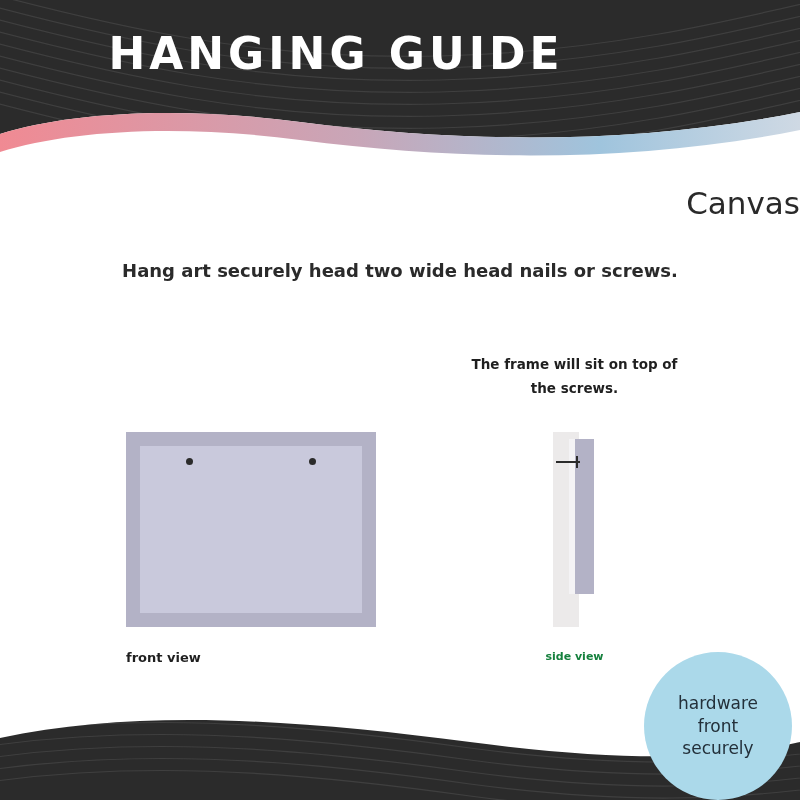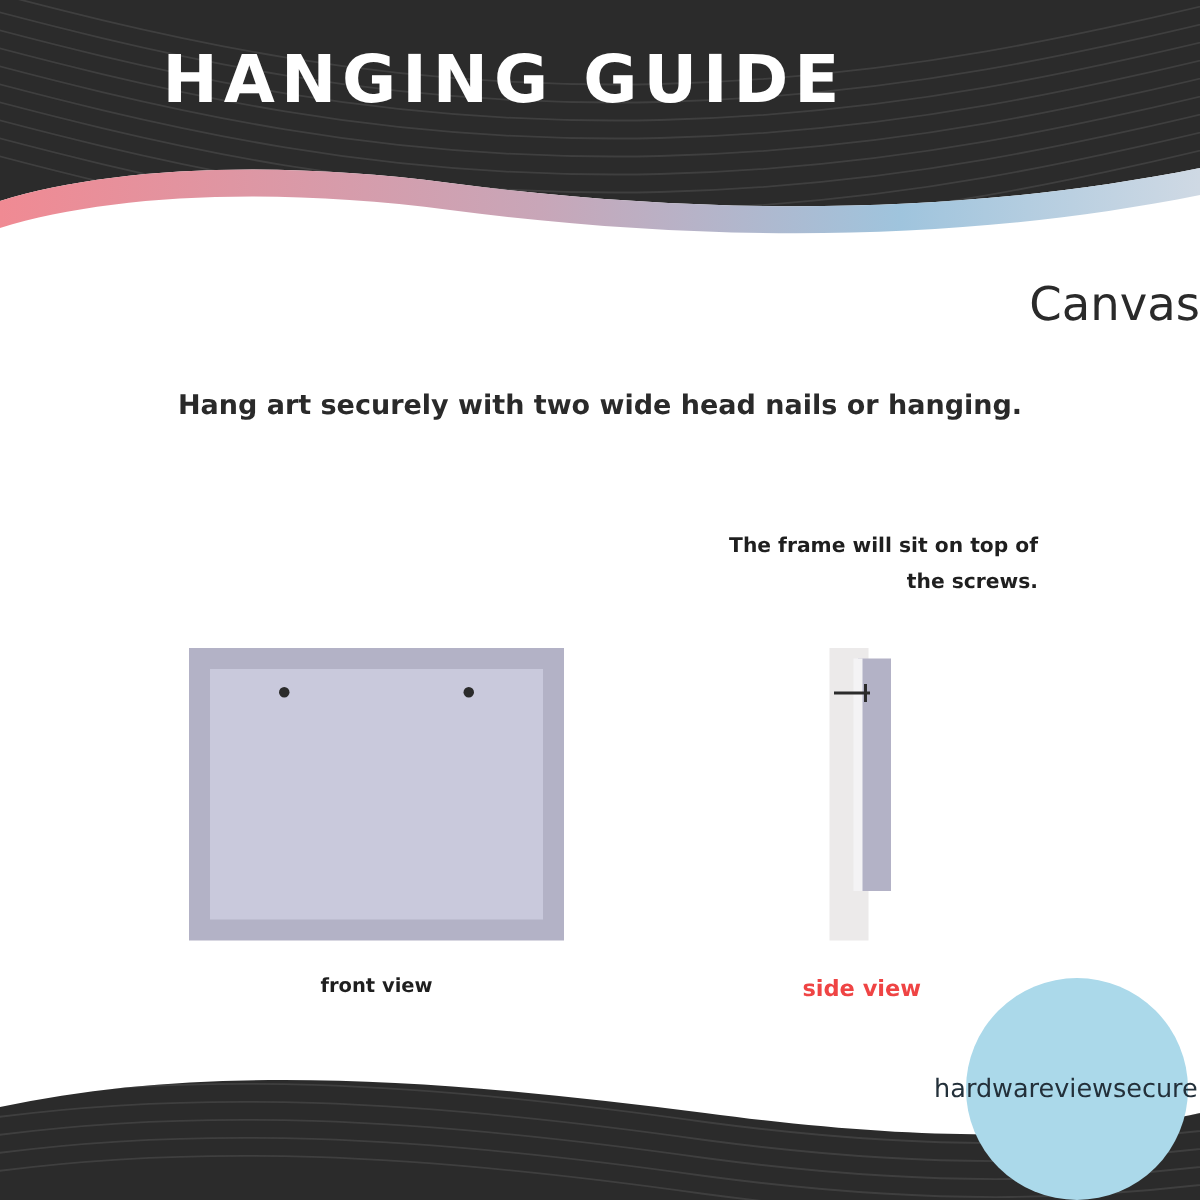--- a/index.html
+++ b/index.html
@@ -114,37 +114,36 @@
     border-radius: 50%;
     background: #2b2b2b;
   }
   .screw.s1 { top: 26px; left: 60px; }
   .screw.s2 { top: 26px; left: 183px; }
   .front-caption {
     position: absolute;
     top: 650px;
     left: 126px;
     width: 250px;
-    text-align: center;
     font-size: 13px;
     color: #1f1f1f;
     font-weight: bold;
     font-family: "DejaVu Sans", sans-serif;
   }
 
   
   .right-note {
     position: absolute;
     top: 353px;
     left: 457px;
     width: 235px;
     font-size: 13.5px;
     line-height: 1.75;
     color: #1f1f1f;
-    text-align: right;
+    text-align: center;
     font-weight: bold;
     font-family: "DejaVu Sans", sans-serif;
   }
   .side-wall {
     position: absolute;
     top: 432px;
     left: 553px;
     width: 26px;
     height: 195px;
     background: #eceaea;
@@ -180,37 +179,37 @@
     width: 2px;
     height: 12px;
     background: #2b2b2b;
   }
   .side-caption {
     position: absolute;
     top: 650px;
     left: 457px;
     width: 235px;
     text-align: center;
-    font-size: 15px;
-    color: #ef4444;
+    font-size: 11px;
+    color: #15803d;
     font-weight: bold;
     font-family: "DejaVu Sans", sans-serif;
   }
 
   
   .badge {
     position: absolute;
     top: 652px;
     left: 644px;
     width: 148px;
     height: 148px;
     border-radius: 50%;
     background: #abd9ea;
     display: flex;
-    flex-direction: row;
+    flex-direction: column;
     align-items: center;
     justify-content: center;
     z-index: 10;
   }
   .badge span {
     display: block;
     text-align: center;
     font-size: 17px;
     line-height: 1.35;
     color: #23303a;
@@ -250,42 +249,42 @@
         <path d="M-60,76 C120,126 260,156 440,152 C600,148 720,120 860,86" stroke="#6e6e6e" stroke-width="1.2" fill="none"></path>
         <path d="M-60,88 C120,138 260,168 440,164 C600,160 720,132 860,98" stroke="#6e6e6e" stroke-width="1.2" fill="none"></path>
       </g>
 
       <path d="M0,134 C70,112 180,106 300,122 C470,144 640,144 800,112 L800,130 C640,162 470,162 300,140 C180,124 70,130 0,152 Z" fill="url(#waveGrad)"></path>
     </svg>
     <div class="banner-title">HANGING GUIDE</div>
   </div>
 
   <div class="canvas-title">Canvas</div>
-  <div class="subtitle">Hang art securely with two wide head nails or hanging.</div>
+  <div class="subtitle">Hang art securely head two wide head nails or screws.</div>
 
 
   <div class="front-frame">
     <div class="front-inner"></div>
     <div class="screw s1"></div>
     <div class="screw s2"></div>
   </div>
   <div class="front-caption">front view</div>
 
   <div class="right-note">The frame will sit on top of the screws.</div>
 
   <div class="side-wall"></div>
   <div class="side-frame"></div>
   <div class="side-frame-face"></div>
   <div class="side-screw"></div>
   <div class="side-screw-head"></div>
   <div class="side-caption">side view</div>
 
   <div class="badge">
     <span>hardware</span>
-    <span>view</span>
+    <span>front</span>
     <span>securely</span>
   </div>
 
   <div class="footer-wrap">
     <svg width="800" height="110" viewBox="0 0 800 110" xmlns="http://www.w3.org/2000/svg">
       <defs>
         <clipPath id="botClip">
           <path d="M0,48 C140,18 300,30 470,52 C620,72 720,70 800,52 L800,110 L0,110 Z"></path>
         </clipPath>
       </defs>

